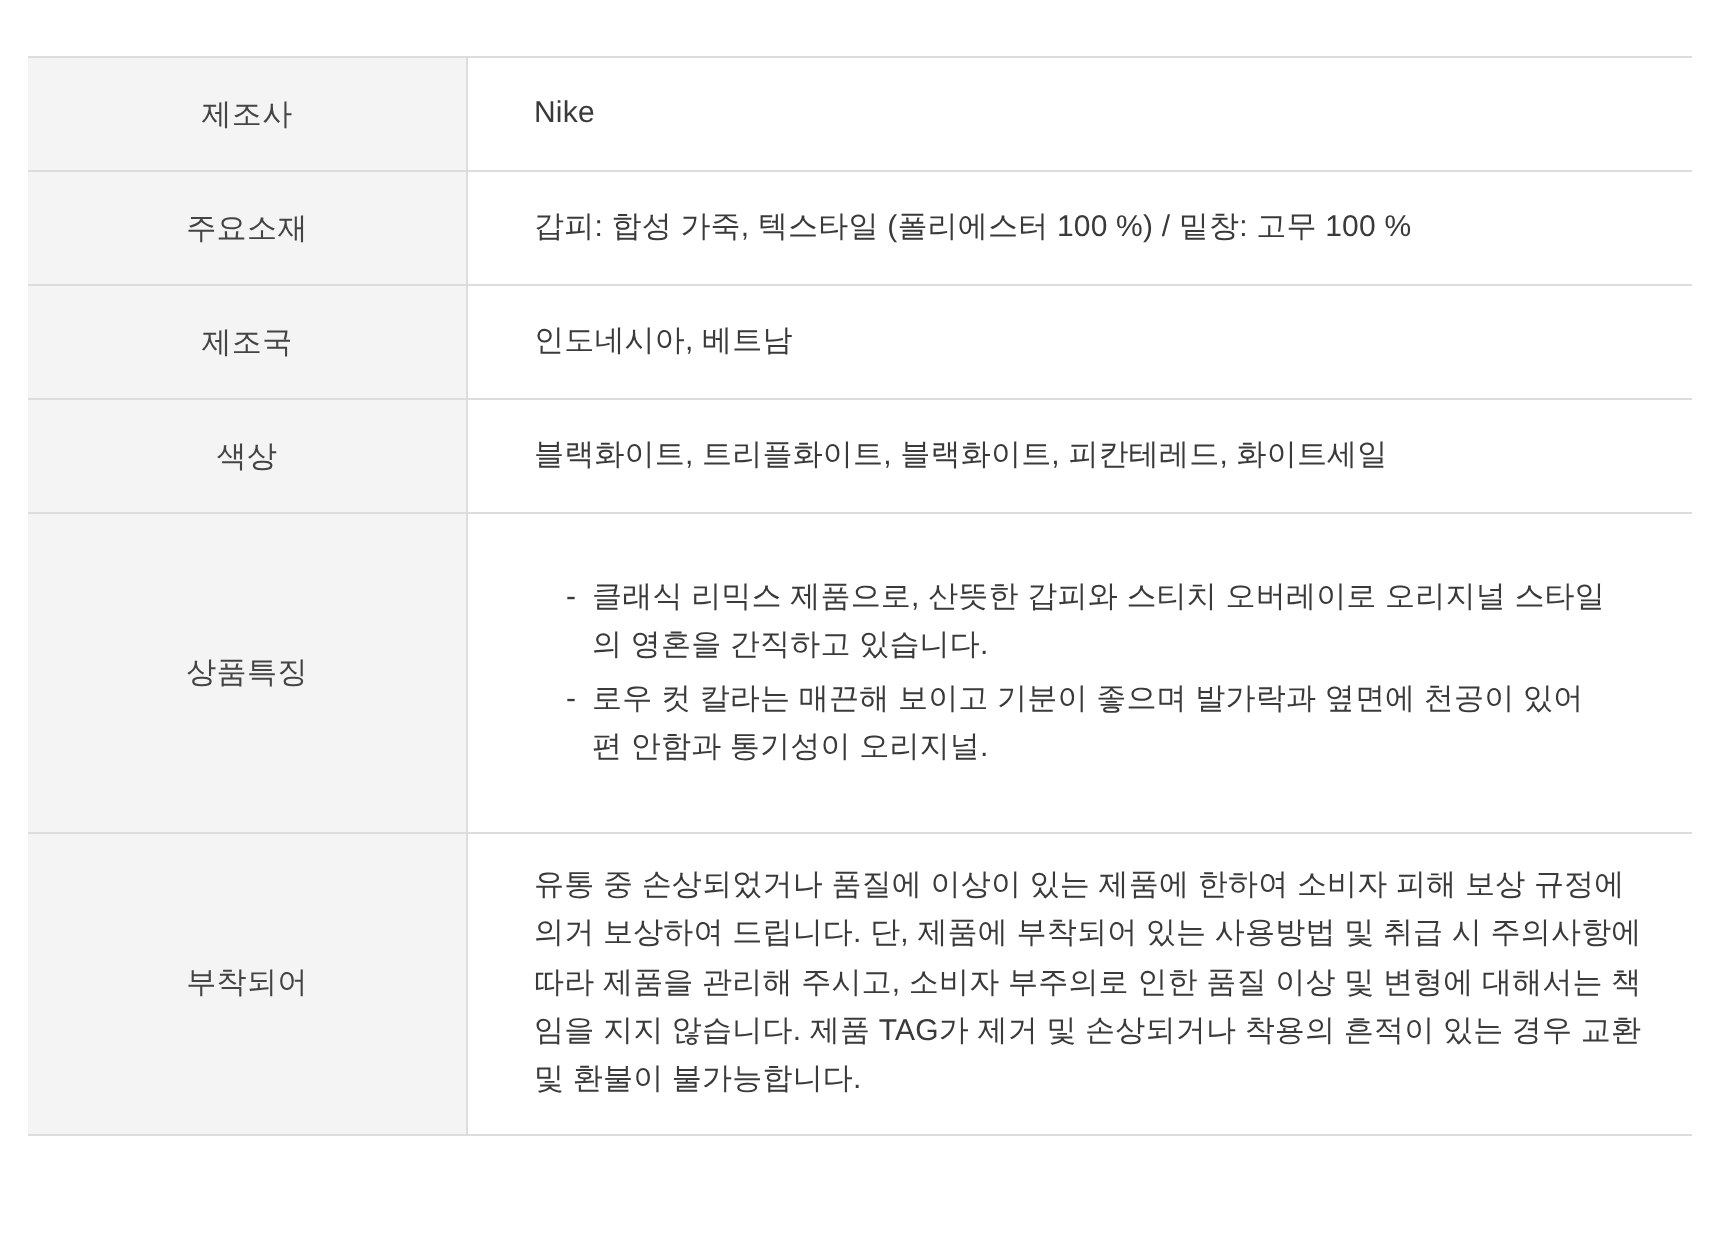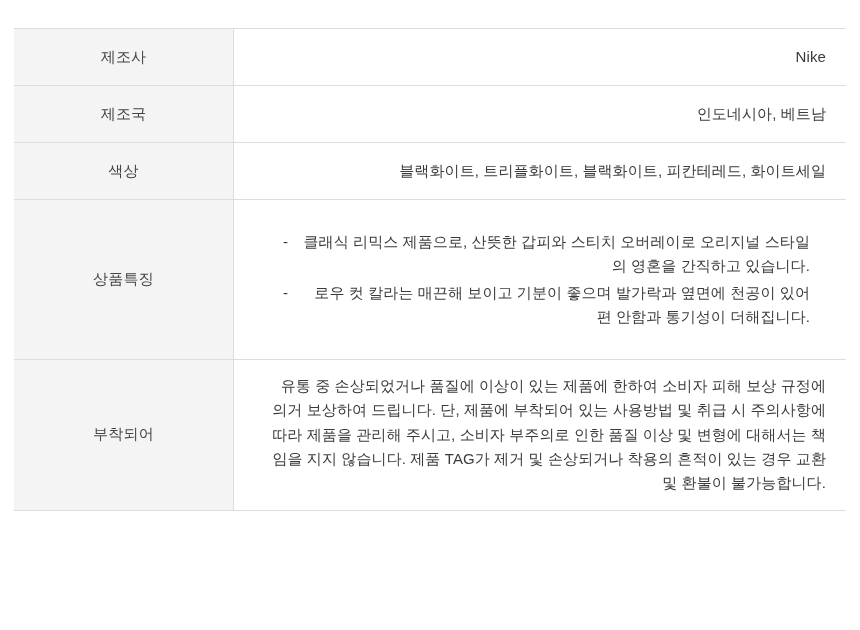--- a/index.html
+++ b/index.html
@@ -39,21 +39,21 @@
     color: #444444;
     vertical-align: middle;
     padding: 14px 6px;
     letter-spacing: 0.2px;
     border-right: 1px solid #dddddd;
   }
   td.spec-value {
     background: #ffffff;
     font-size: 15px;
     color: #3a3a3a;
-    text-align: right;
+    text-align: left;
     vertical-align: middle;
     padding: 14px 20px 14px 33px;
     line-height: 1.62;
     letter-spacing: 0.1px;
   }
   .row-h-small th.spec-label,
   .row-h-small td.spec-value {
     height: 28px;
   }
   ul.bullet-list {
@@ -84,37 +84,43 @@
 <div class="spec-wrap">
   <table class="spec-table">
     <tbody>
         <tr class="row-h-small">
           <th class="spec-label">제조사</th>
           <td class="spec-value">
             <p class="para">Nike</p>
           </td>
         </tr>
         <tr class="row-h-small">
+          <th class="spec-label">주요소재</th>
+          <td class="spec-value">
+            <p class="para">갑피: 합성 가죽, 텍스타일 (폴리에스터 100 %) / 밑창: 고무 100 %</p>
+          </td>
+        </tr>
+        <tr class="row-h-small">
           <th class="spec-label">제조국</th>
           <td class="spec-value">
             <p class="para">인도네시아, 베트남</p>
           </td>
         </tr>
         <tr class="row-h-small">
           <th class="spec-label">색상</th>
           <td class="spec-value">
             <p class="para">블랙화이트, 트리플화이트, 블랙화이트, 피칸테레드, 화이트세일</p>
           </td>
         </tr>
         <tr>
           <th class="spec-label">상품특징</th>
           <td class="spec-value">
             <ul class="bullet-list">
               <li>클래식 리믹스 제품으로, 산뜻한 갑피와 스티치 오버레이로 오리지널 스타일의 영혼을 간직하고 있습니다.</li>
-              <li>로우 컷 칼라는 매끈해 보이고 기분이 좋으며 발가락과 옆면에 천공이 있어 편 안함과 통기성이 더해집니다.</li>
+              <li>로우 컷 칼라는 매끈해 보이고 기분이 좋으며 발가락과 옆면에 천공이 있어 편 안함과 통기성이 오리지널.</li>
             </ul>
           </td>
         </tr>
         <tr>
           <th class="spec-label">부착되어</th>
           <td class="spec-value">
             <p class="para">유통 중 손상되었거나 품질에 이상이 있는 제품에 한하여 소비자 피해 보상 규정에 의거 보상하여 드립니다. 단, 제품에 부착되어 있는 사용방법 및 취급 시 주의사항에 따라 제품을 관리해 주시고, 소비자 부주의로 인한 품질 이상 및 변형에 대해서는 책임을 지지 않습니다. 제품 TAG가 제거 및 손상되거나 착용의 흔적이 있는 경우 교환 및 환불이 불가능합니다.</p>
           </td>
         </tr>
       </tbody>

